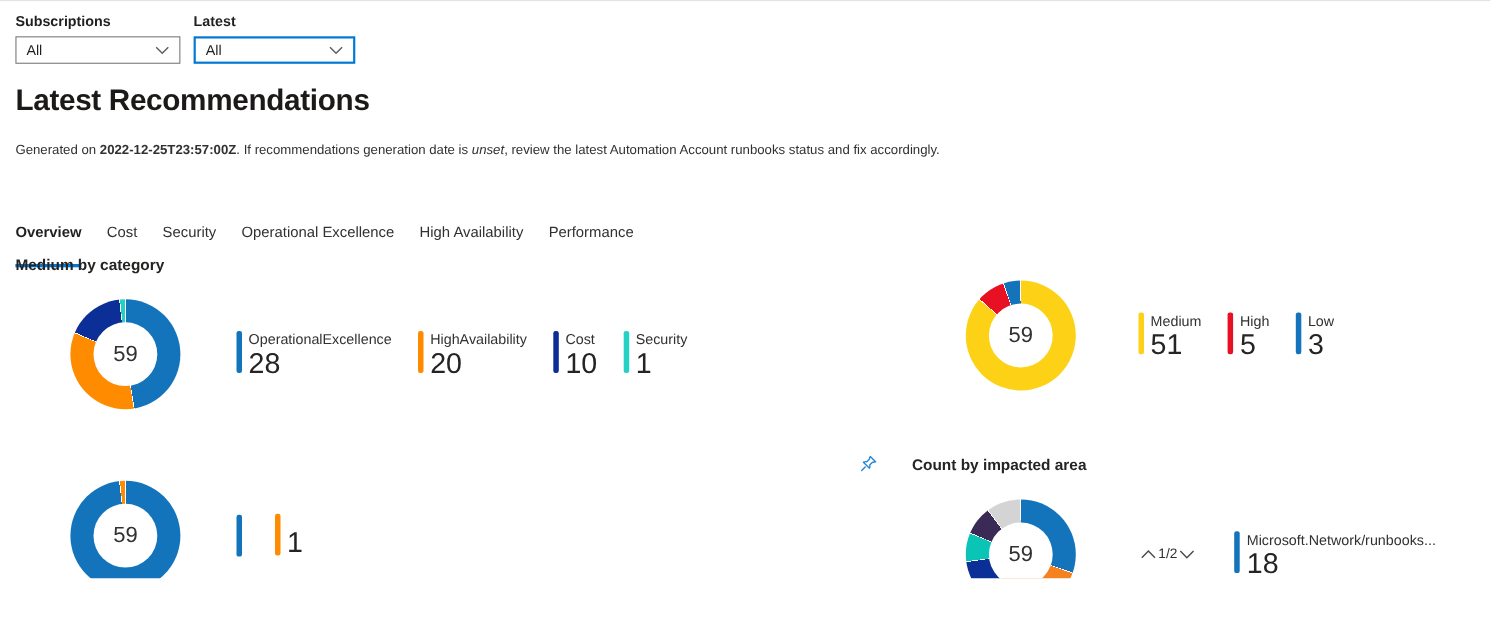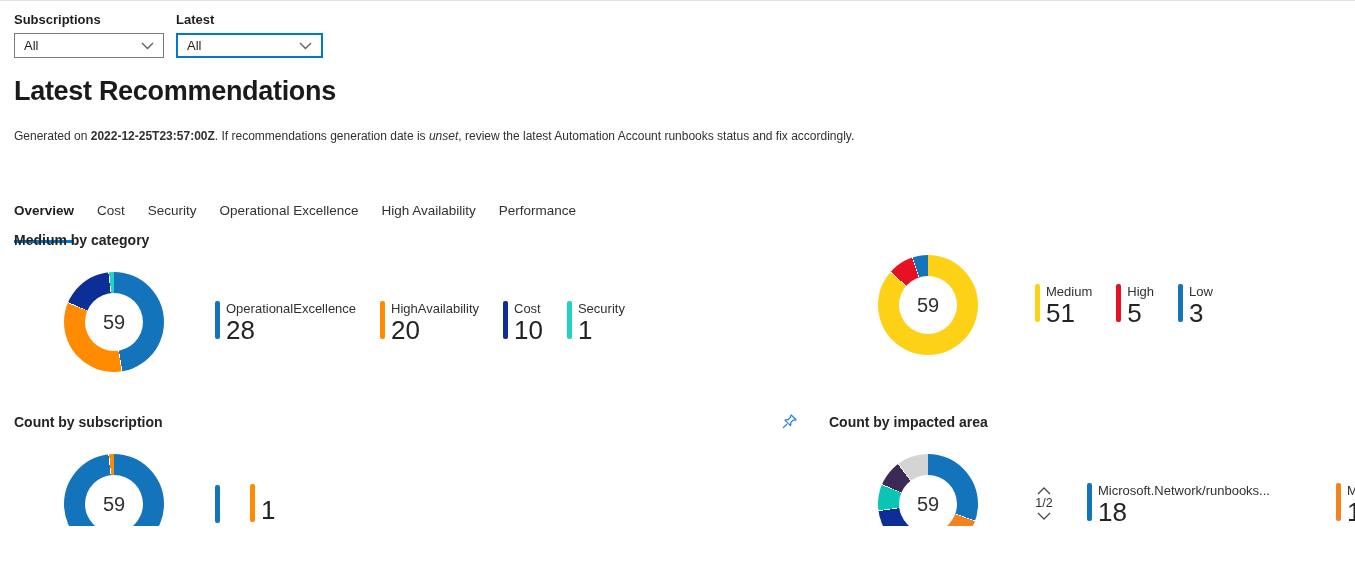--- a/index.html
+++ b/index.html
@@ -45,21 +45,21 @@
   .ml-left  { margin-left:51px; }
   .ml-right { margin-left:57px; }
   .donut-l { margin-left:50px; }
   .donut-r { margin-left:108px; }
   .legend-item { display:flex; align-items:flex-start; }
   .legend-bar { width:5px; height:38px; border-radius:2px; margin-right:6px; flex:0 0 auto; }
   .legend-text { display:flex; flex-direction:column; }
   .legend-label { font-size:13px; line-height:1.25; color:#323130; white-space:nowrap; min-height:13px; }
   .legend-value { font-size:26px; line-height:1.02; color:#252423; }
   
-  .pager { display:flex; flex-direction:column; align-items:center; margin-right:10px;text-align:center; }
+  .pager { display:flex; flex-direction:row; align-items:center; margin-right:10px;text-align:center; }
   .pager button { background:none; border:none; padding:1px 2px; cursor:pointer; line-height:0; }
   .pager-label { font-size:12.5px; color:#323130; line-height:1.2; }
 </style>
 </head>
 <body>
 
 <div class="page">
 
   <div class="filters">
     <div class="filter">
@@ -168,23 +168,20 @@
           <span class="legend-text">
               <span class="legend-label">Low</span>
               <span class="legend-value">3</span>
             </span>
         </div>
       </div>
     </div>
   </section>
 
   <section class="panel" style="left:14px; top:412px;">
-    <div class="panel-head">
-      <h2 class="panel-title">Count by subscription</h2>
-    </div>
     <div class="panel-body">
       <div class="donut donut-l" style="background: conic-gradient(rgb(255, 255, 255) 0deg, rgb(255, 255, 255) 0.5deg, rgb(19, 116, 188) 0.5deg, rgb(19, 116, 188) 353.4deg, rgb(255, 255, 255) 353.4deg, rgb(255, 255, 255) 353.9deg, rgb(255, 255, 255) 353.9deg, rgb(255, 255, 255) 354.4deg, rgb(255, 140, 0) 354.4deg, rgb(255, 140, 0) 359.5deg, rgb(255, 255, 255) 359.5deg, rgb(255, 255, 255) 360deg);">
         <div class="hole">
             <span>59</span>
           </div>
       </div>
       <div class="legend ml-left">
         <div class="legend-item">
           <span class="legend-bar" style="background: rgb(19, 116, 188);"></span>
         </div>

